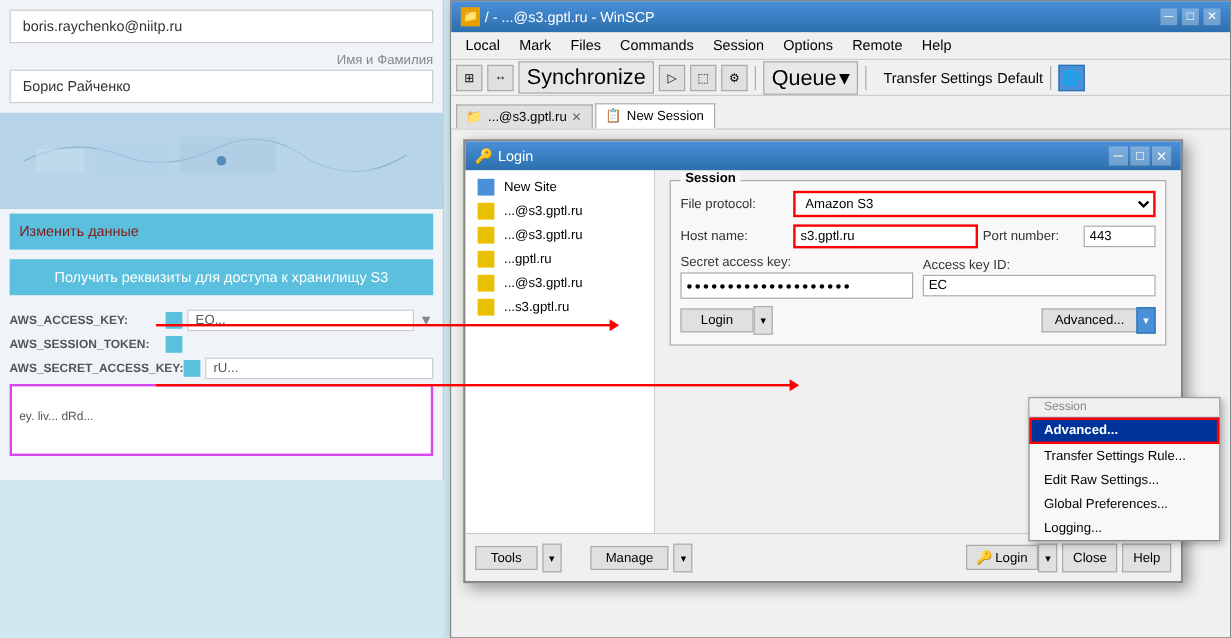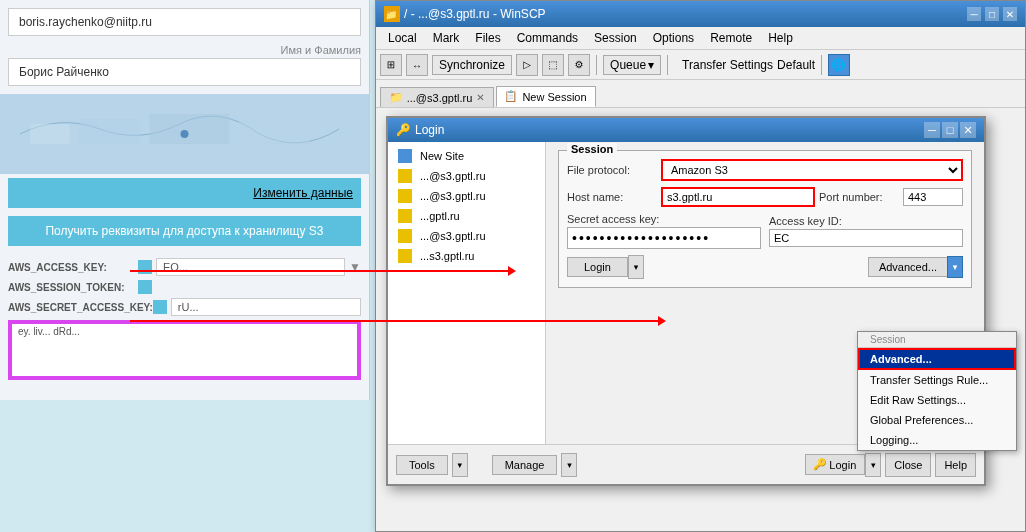--- a/index.html
+++ b/index.html
@@ -56,29 +56,28 @@
     }
 
     .map-dots {
       position: absolute;
       width: 100%;
       height: 100%;
     }
 
     .change-btn {
       background: #5bc0de;
-      color: #000000;
+      color: #7f1d1d;
       border: none;
       padding: 8px;
       margin: 4px 8px;
       width: calc(100% - 16px);
       cursor: pointer;
       font-size: 12px;
-      text-align: right;
-      text-decoration: underline;
+      text-align: left;
     }
 
     .get-access-btn {
       background: #5bc0de;
       color: #fff;
       border: none;
       padding: 8px;
       margin: 4px 8px;
       width: calc(100% - 16px);
       cursor: pointer;
@@ -125,23 +124,23 @@
       text-overflow: ellipsis;
     }
 
     .expand-arrow {
       color: #888;
       margin-left: 4px;
     }
 
     .token-area {
       background: #fff;
-      border: 4px solid #d946ef;
+      border: 2px solid #d946ef;
       margin: 2px 0;
-      padding: 2px 6px;
+      padding: 20px 6px;
       font-size: 10px;
       color: #555;
       height: 60px;
       overflow: hidden;
       position: relative;
     }
 
     
     .winscp-window {
       position: absolute;
@@ -230,27 +229,27 @@
       background: #e0e0e0;
       border: 1px solid #aaa;
       cursor: pointer;
       display: flex;
       align-items: center;
       justify-content: center;
       font-size: 10px;
     }
 
     .toolbar-text {
-      font-size: 12px;
+      font-size: 18px;
       padding: 2px 6px;
       background: #e8e8e8;
       border: 1px solid #aaa;
       cursor: pointer;
       display: flex;
-      align-items: flex-start;
+      align-items: flex-end;
       gap: 2px;
     }
 
     .transfer-settings {
       font-size: 12px;
       margin-left: 8px;
     }
 
     .tabs-bar {
       background: #f0f0f0;

